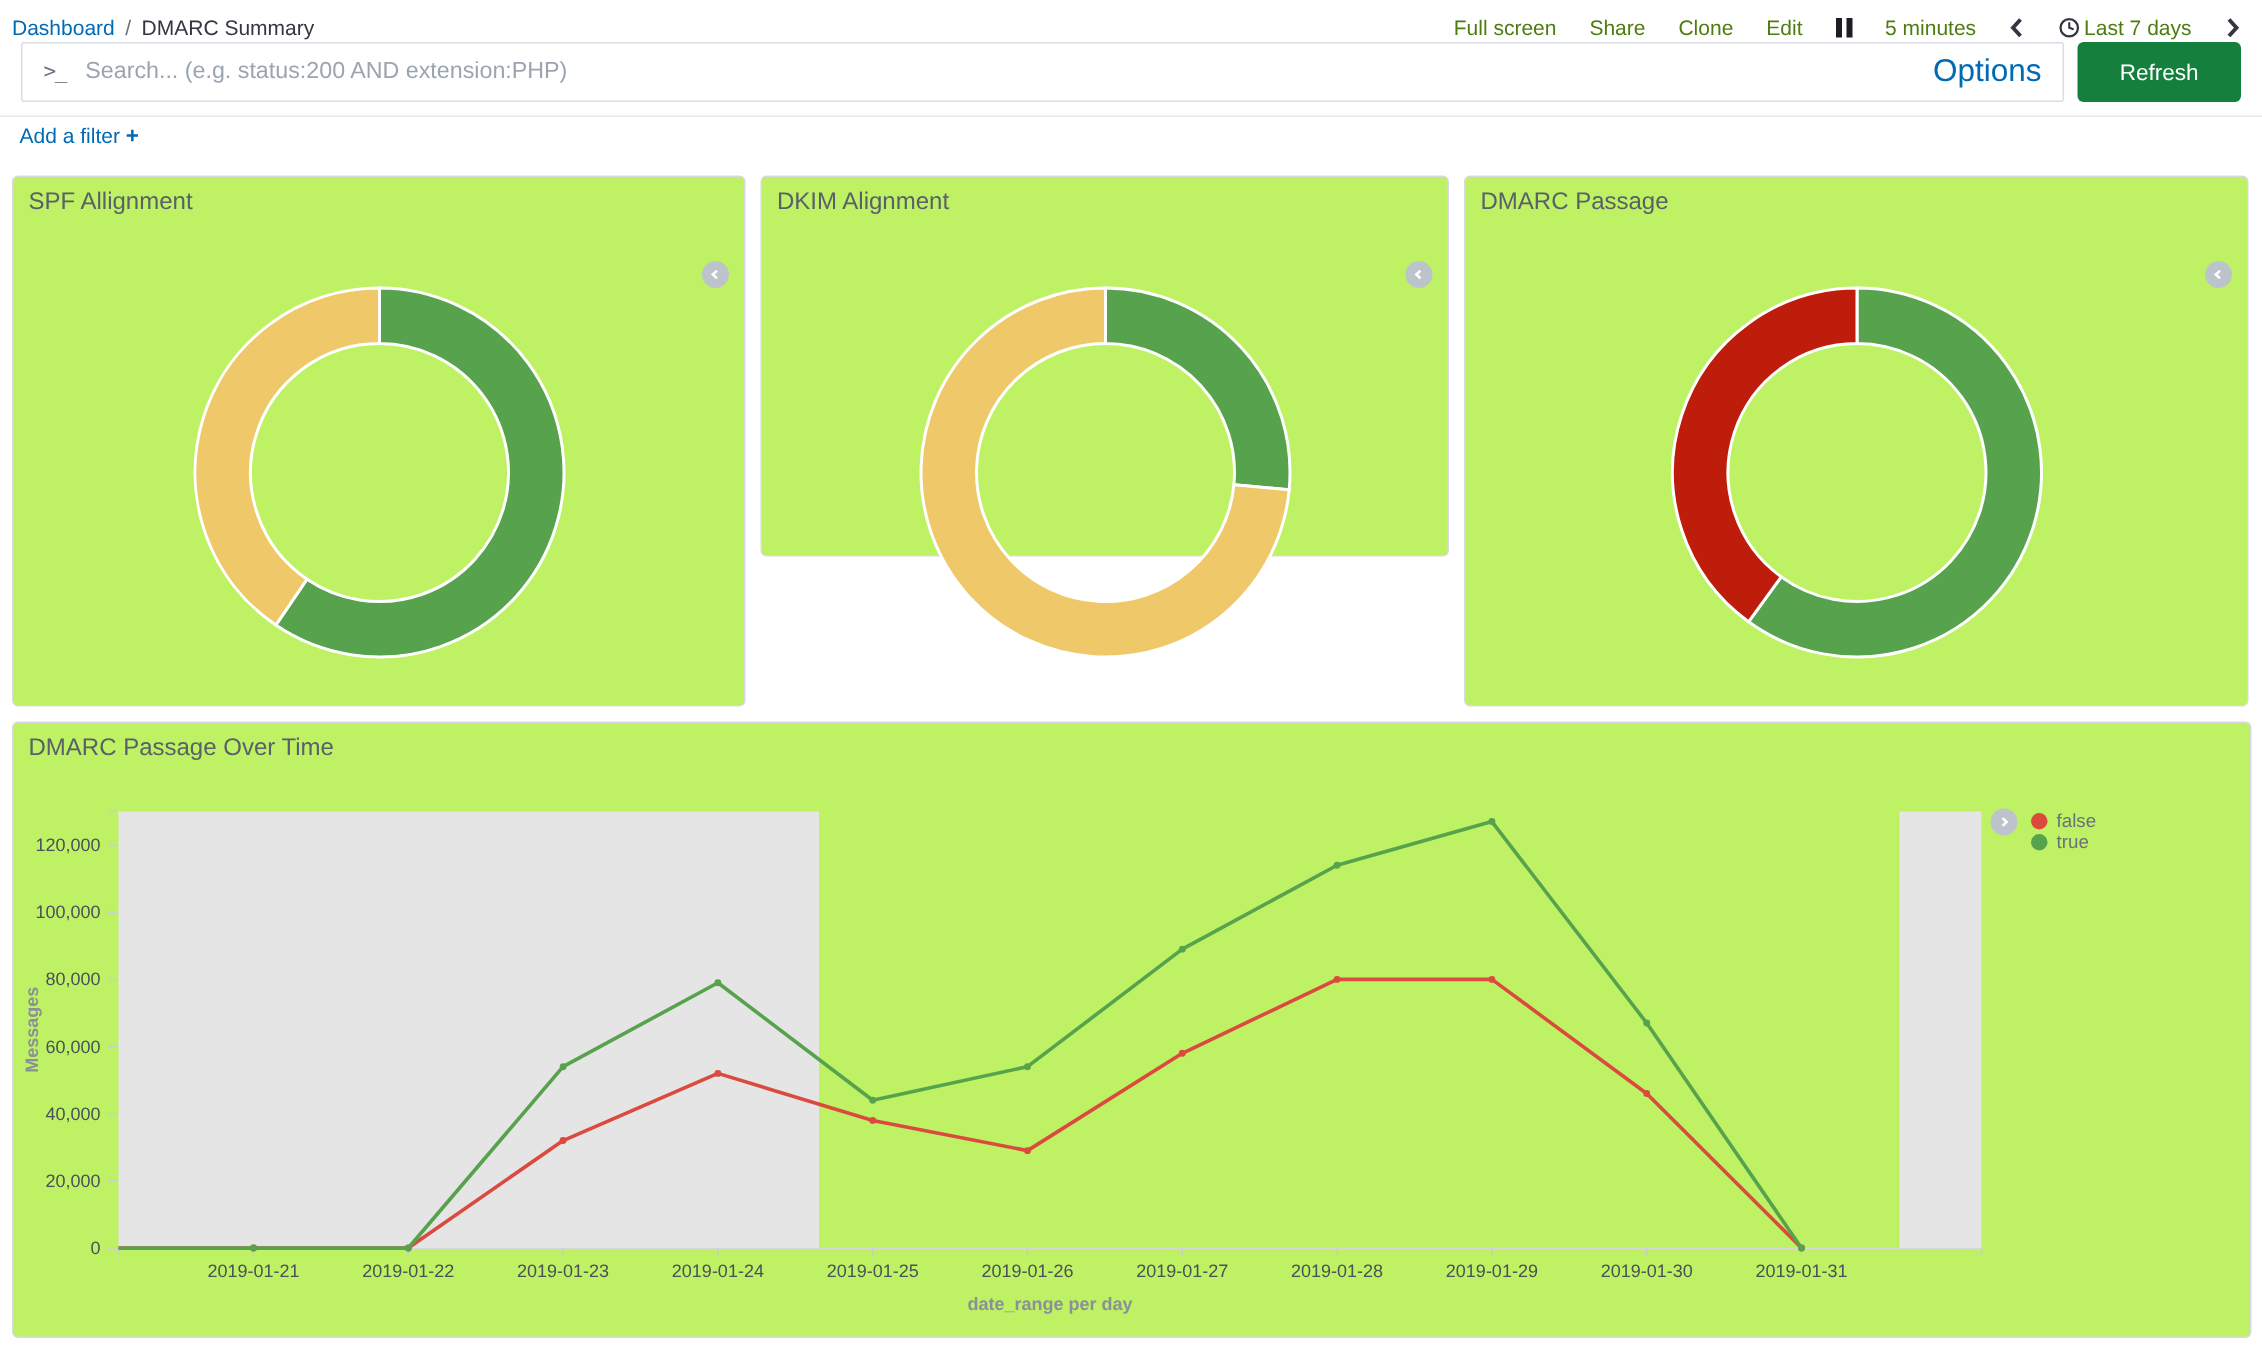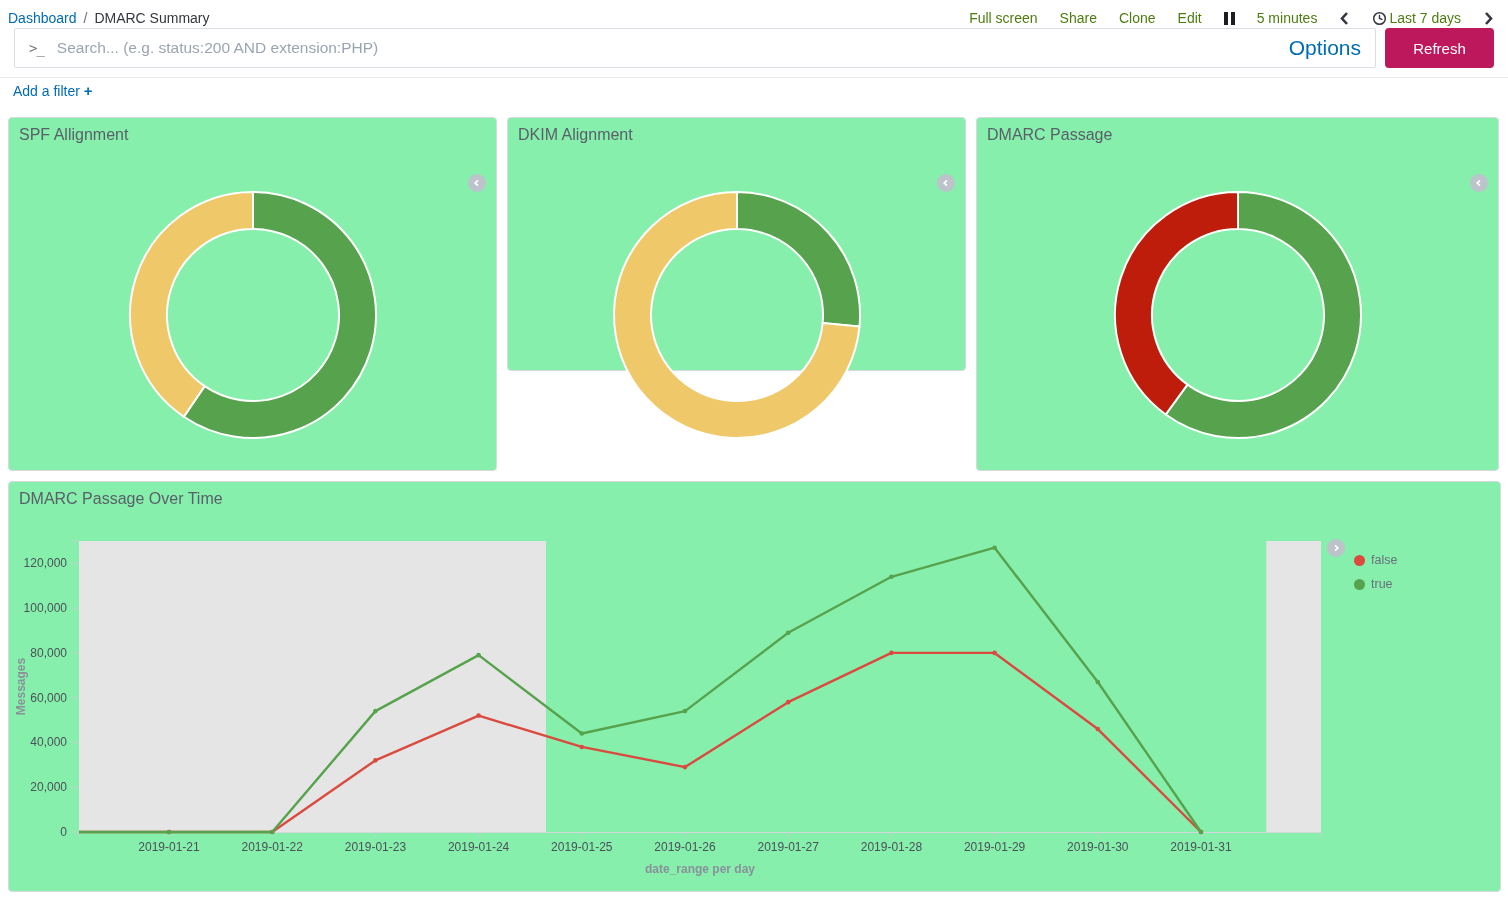--- a/index.html
+++ b/index.html
@@ -25,49 +25,49 @@
   
   .query-row{display:flex;gap:9px;padding:0 14px;margin-top:2px}
   .query-bar{flex:1;display:flex;align-items:center;height:40px;background:#fff;
     border:1px solid #D9DEE5;border-radius:2px;padding:0 14px}
   .prompt{font-family:"DejaVu Sans Mono",monospace;color:#6B7380;font-size:14px;
     letter-spacing:-1px;margin-right:13px}
   .query-bar input{flex:1;border:none;outline:none;font-size:15.5px;
     font-family:"Liberation Sans",sans-serif;color:#0f766e;background:transparent}
   .query-bar input::placeholder{color:#9BA5B2;opacity:1}
   .options-link{color:#006BB4;font-size:21px;margin-left:12px}
-  .refresh-btn{width:109px;height:40px;background:#be185d;border:none;border-radius:4px;
+  .refresh-btn{width:109px;height:40px;background:#15803d;border:none;border-radius:4px;
     color:#fff;font-size:15px;font-family:"Liberation Sans",sans-serif;cursor:pointer}
 
   
   .filter-row{margin-top:9px;border-top:1px solid #E6E9ED;padding:4px 0 0 13px;font-size:14px}
   .add-filter{color:#006BB4}
   .add-filter b{font-weight:700;font-size:15px}
 
   
   .panels-row{display:flex;gap:10px;padding:0 8px;margin-top:18px}
-  .panel{background:#86efac;border:1px solid #D6DAE0;border-radius:4px;position:relative}
+  .panel{background:#bef264;border:1px solid #D6DAE0;border-radius:4px;position:relative}
   .panel-title{font-size:16px;font-weight:400;color:#5A6069;padding:8px 10px;
     white-space:nowrap;overflow:hidden}
   .donut-panel-0{width:489px;height:354px}
   .donut-panel-1{width:459px;height:254px}
   .donut-panel-2{width:523px;height:354px}
   .donut-wrap{display:flex;justify-content:center;margin-top:38px}
   .circle-btn{width:18px;height:18px;border-radius:50%;background:#BCC3CB;
     display:flex;align-items:center;justify-content:center;cursor:pointer;flex:0 0 auto}
   .panel .legend-collapse{position:absolute;right:10px;top:56px}
 
   
   .ts-panel{margin:10px 8px 0;width:1493px;height:411px}
   .ts-panel .panel-title{position:relative;z-index:2}
   #ts-svg{position:absolute;left:0;top:0;z-index:1}
   .tick-label{font-size:12px;fill:#4A5158;font-family:"Liberation Sans",sans-serif}
   .axis-title{font-size:12px;font-weight:700;fill:#8A909A;font-family:"Liberation Sans",sans-serif}
   .ts-legend{position:absolute;left:1318px;top:57px;display:flex;gap:9px;z-index:2}
-  .legend-items{list-style:none;display:flex;flex-direction:column;gap:10px;margin-top:14px}
+  .legend-items{list-style:none;display:flex;flex-direction:column;gap:0;margin-top:1px}
   .legend-item{display:flex;align-items:center;gap:6px;font-size:12.5px;color:#69707D;cursor:pointer}
   .legend-dot{width:11px;height:11px;border-radius:50%;flex:0 0 auto}
 </style>
 </head>
 <body>
 
 <header class="topbar">
   <nav class="breadcrumb">
     <a class="root">Dashboard</a>
     <span class="sep">/</span>

